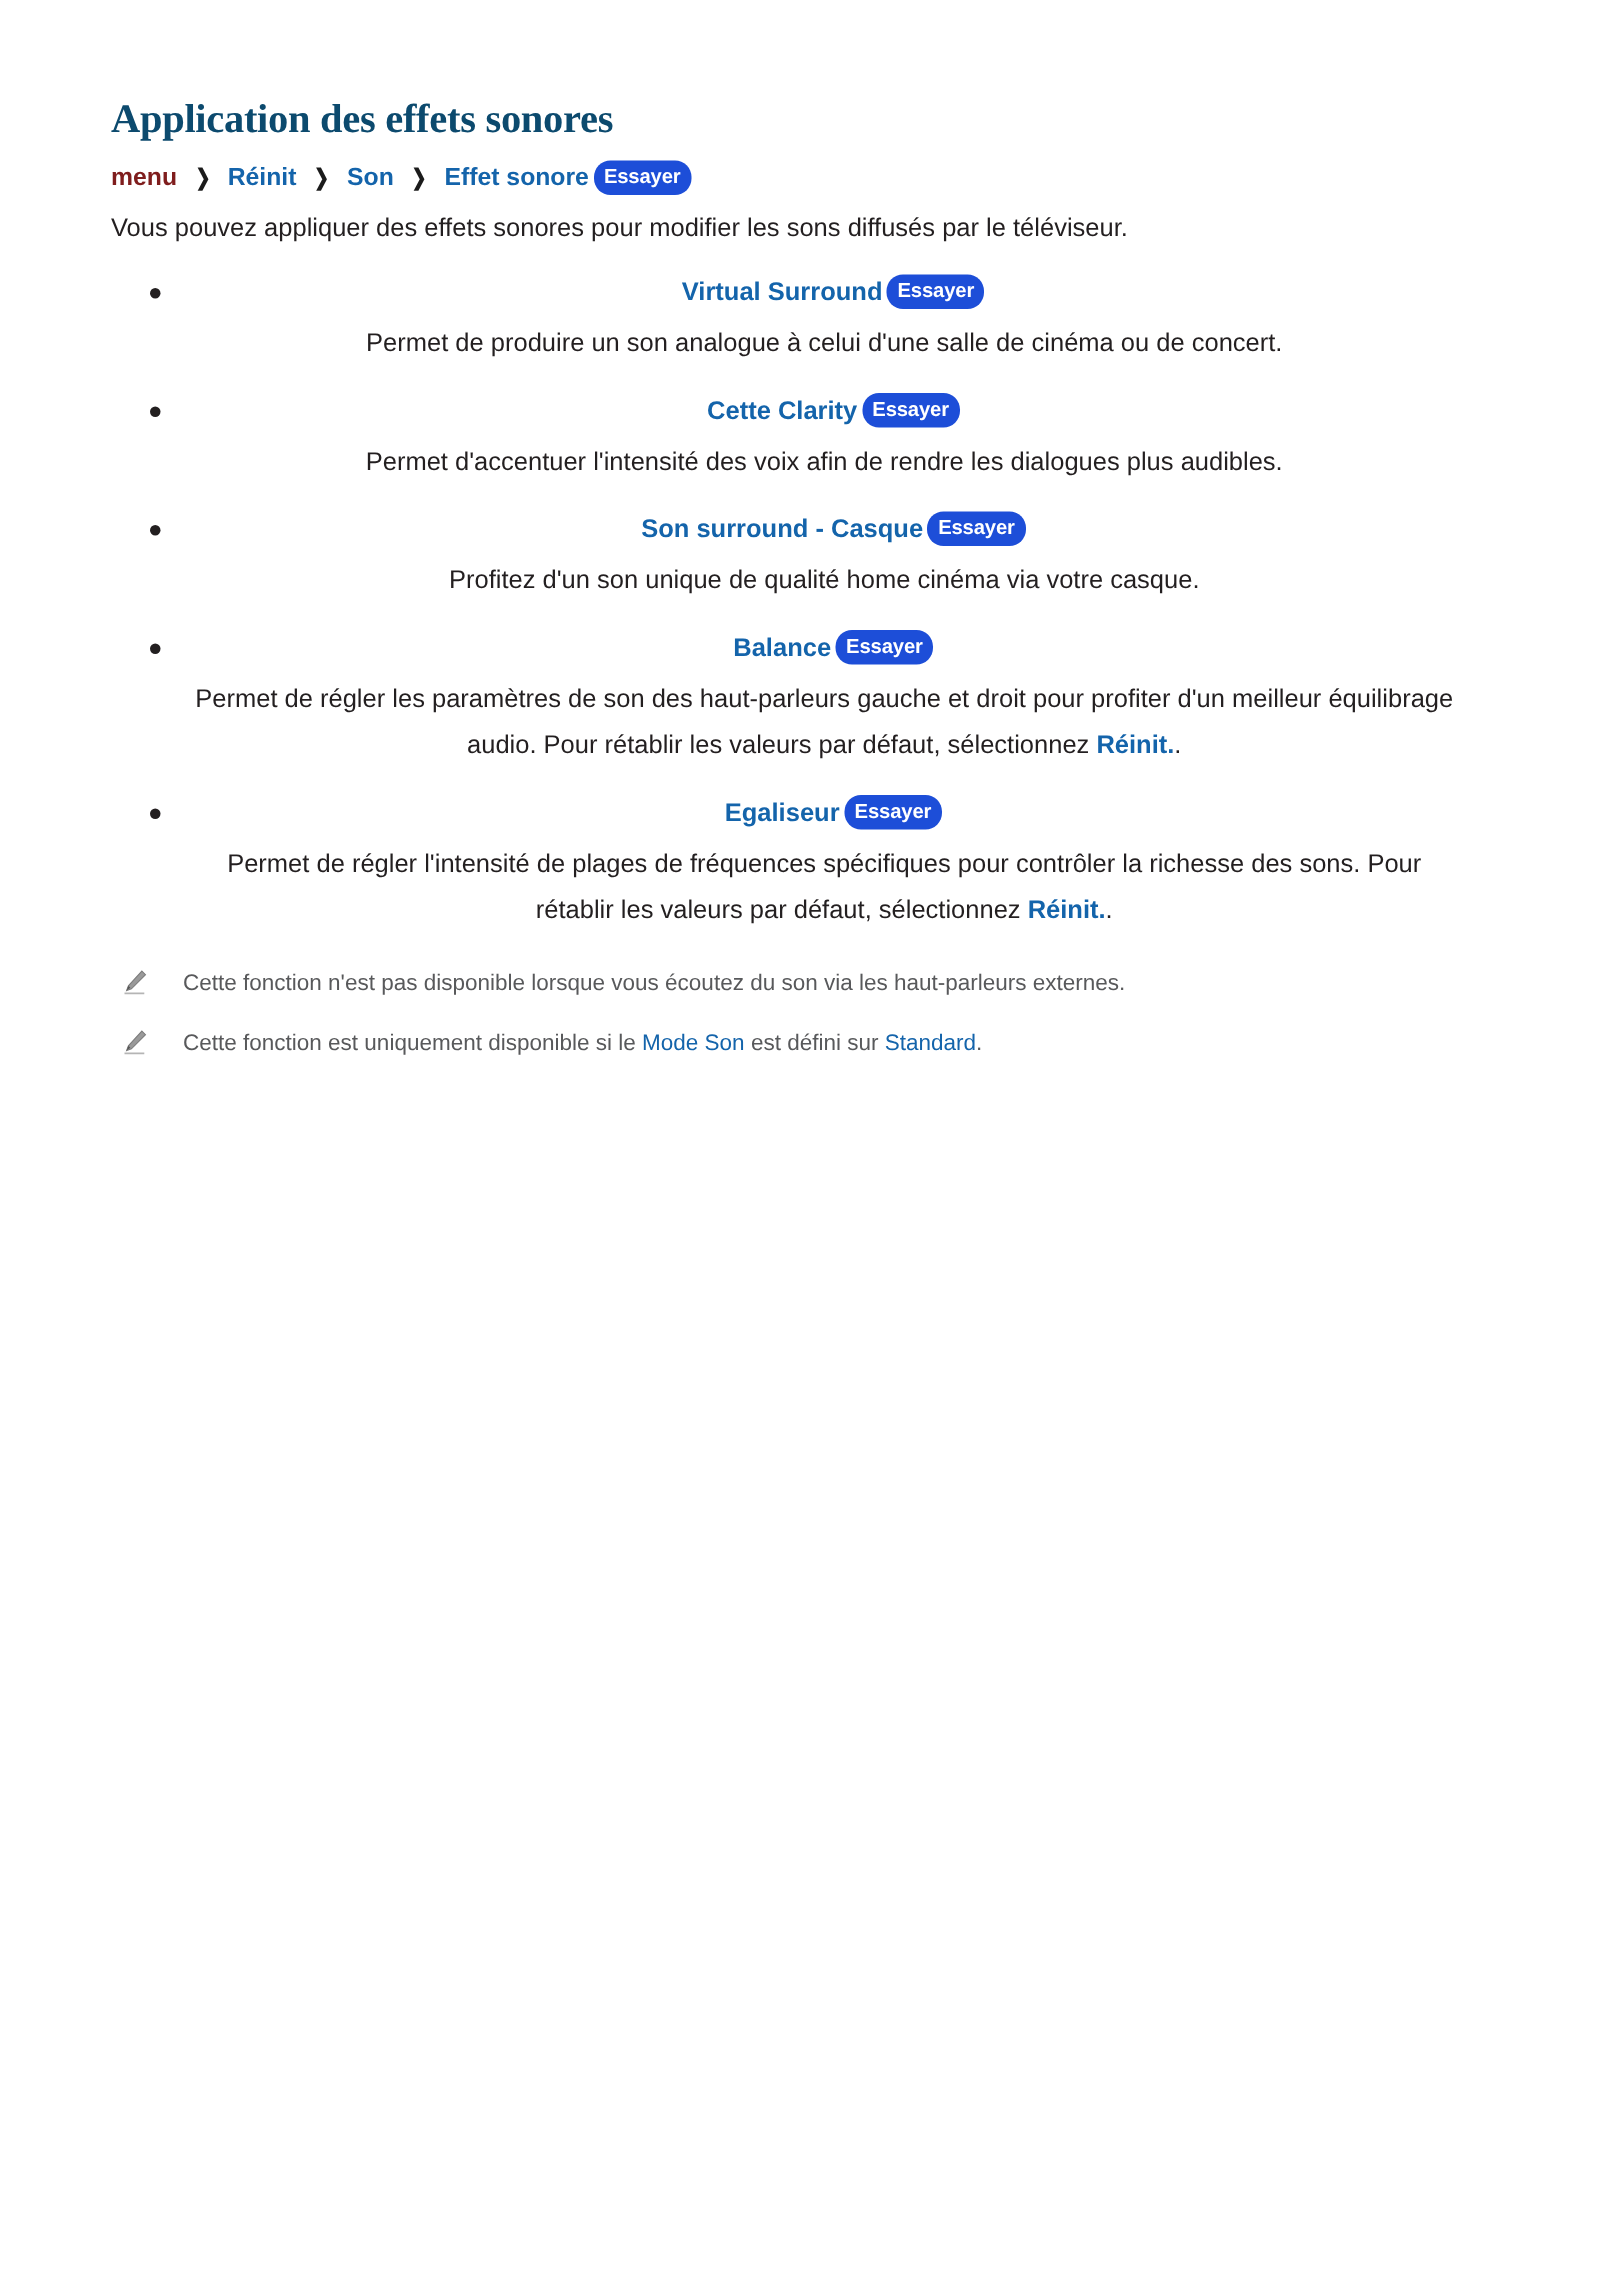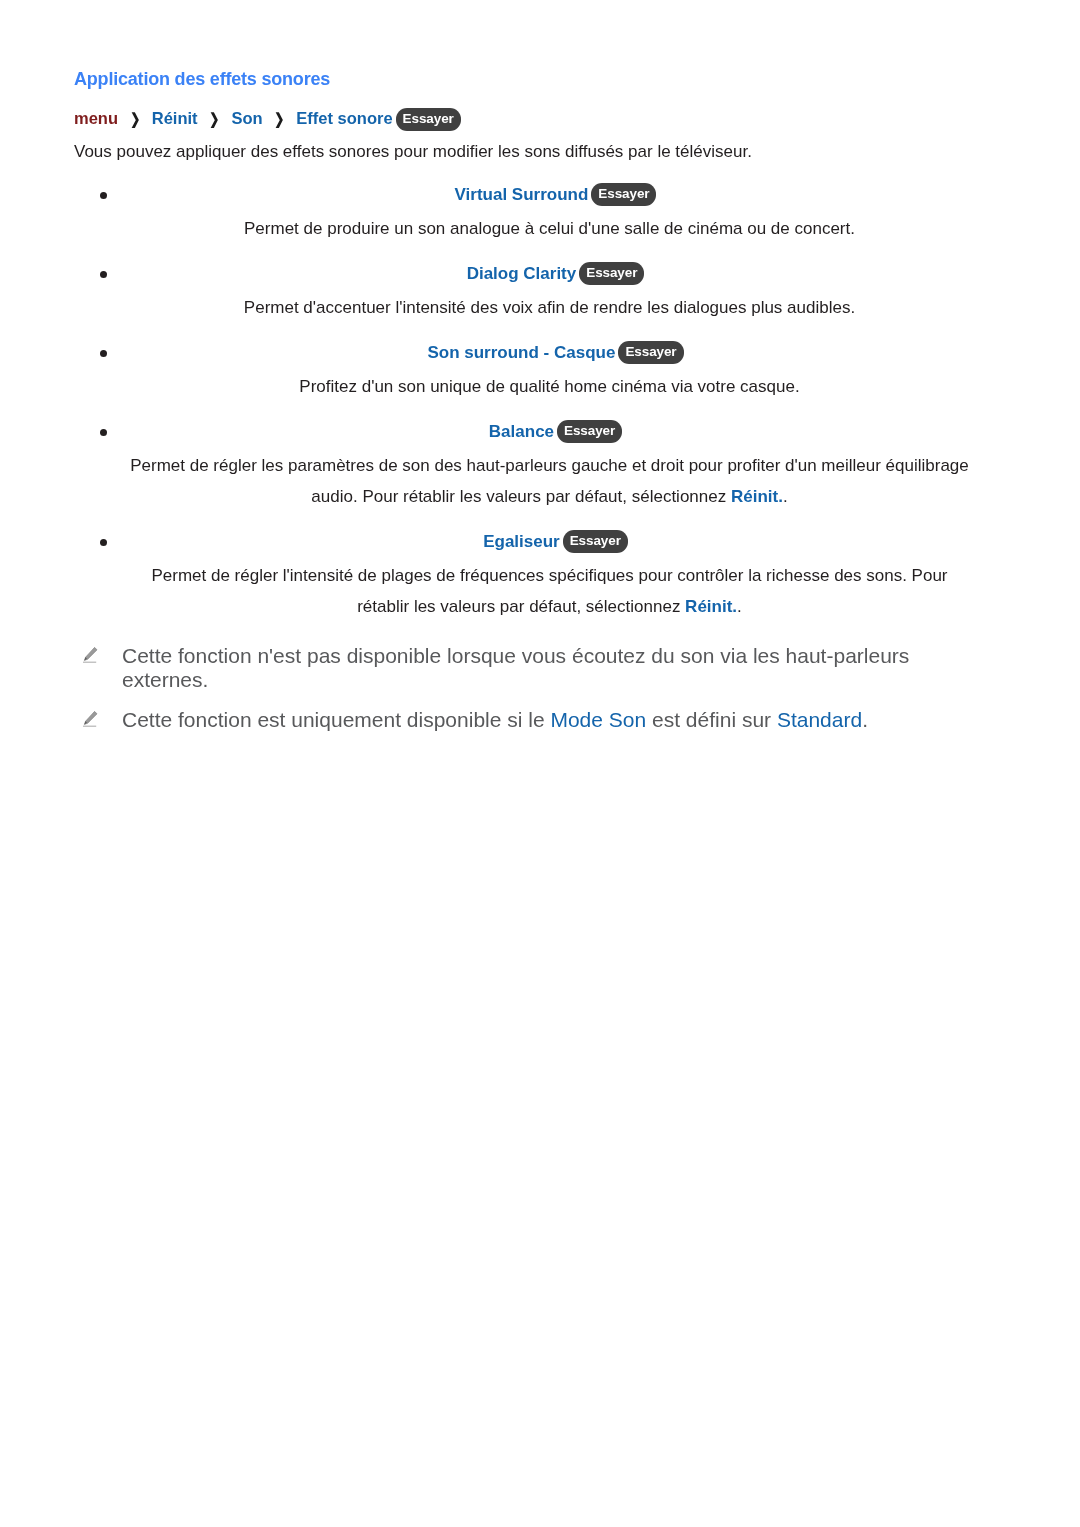--- a/index.html
+++ b/index.html
@@ -18,26 +18,27 @@
   .page {
     position: relative;
     width: 1080px;
     height: 1527px;
     box-sizing: border-box;
     padding: 62px 95px 0 74px;
   }
 
   
   .page-title {
-    font-size: 18px;
-    font-weight: bold;
-    color: #3b82f6;
+    font-size: 27px;
+    font-weight: bold;
+    color: #0c4a6e;
     letter-spacing: -0.2px;
     margin: 0 0 10px 0;
     line-height: 34px;
+    font-family: Liberation Serif, serif;
   }
 
   
   .breadcrumb {
     font-size: 16.5px;
     font-weight: bold;
     line-height: 24px;
     margin: 0 0 6px 0;
     white-space: nowrap;
     display: block;
@@ -49,21 +50,21 @@
     font-size: 15px;
     font-weight: bold;
     padding: 0 6px;
     display: inline-block;
     transform: scaleX(0.8);
   }
 
   
   .pill {
     display: inline-block;
-    background: #404040;
+    background: #1d4ed8;
     color: #ffffff;
     font-size: 13.5px;
     font-weight: bold;
     line-height: 1;
     padding: 4px 7px 5px 7px;
     border-radius: 11px;
     vertical-align: 2px;
     margin-left: 3px;
     letter-spacing: -0.1px;
   }
@@ -116,21 +117,21 @@
   }
   .bold-link { color: #1464ab; font-weight: bold; }
 
   
   .notes {
     margin-top: 22px;
   }
   .note-row {
     position: relative;
     padding-left: 48px;
-    font-size: 21px;
+    font-size: 15px;
     line-height: 24px;
     color: #58595b;
     margin-bottom: 16px;
     min-height: 24px;
   }
   .note-icon {
     position: absolute;
     left: 6px;
     top: 1px;
     width: 20px;
@@ -161,21 +162,21 @@
 
     <li class="feature-item">
       <div class="feature-head">
         <span class="bullet"></span><span>Virtual Surround</span><span class="pill">Essayer</span>
       </div>
       <p class="feature-desc">Permet de produire un son analogue à celui d'une salle de cinéma ou de concert.</p>
     </li>
 
     <li class="feature-item">
       <div class="feature-head">
-        <span class="bullet"></span><span>Dialog Clarity</span><span class="pill">Essayer</span>
+        <span class="bullet"></span><span>Cette Clarity</span><span class="pill">Essayer</span>
       </div>
       <p class="feature-desc">Permet d'accentuer l'intensité des voix afin de rendre les dialogues plus audibles.</p>
     </li>
 
     <li class="feature-item">
       <div class="feature-head">
         <span class="bullet"></span><span>Son surround - Casque</span><span class="pill">Essayer</span>
       </div>
       <p class="feature-desc">Profitez d'un son unique de qualité home cinéma via votre casque.</p>
     </li>

